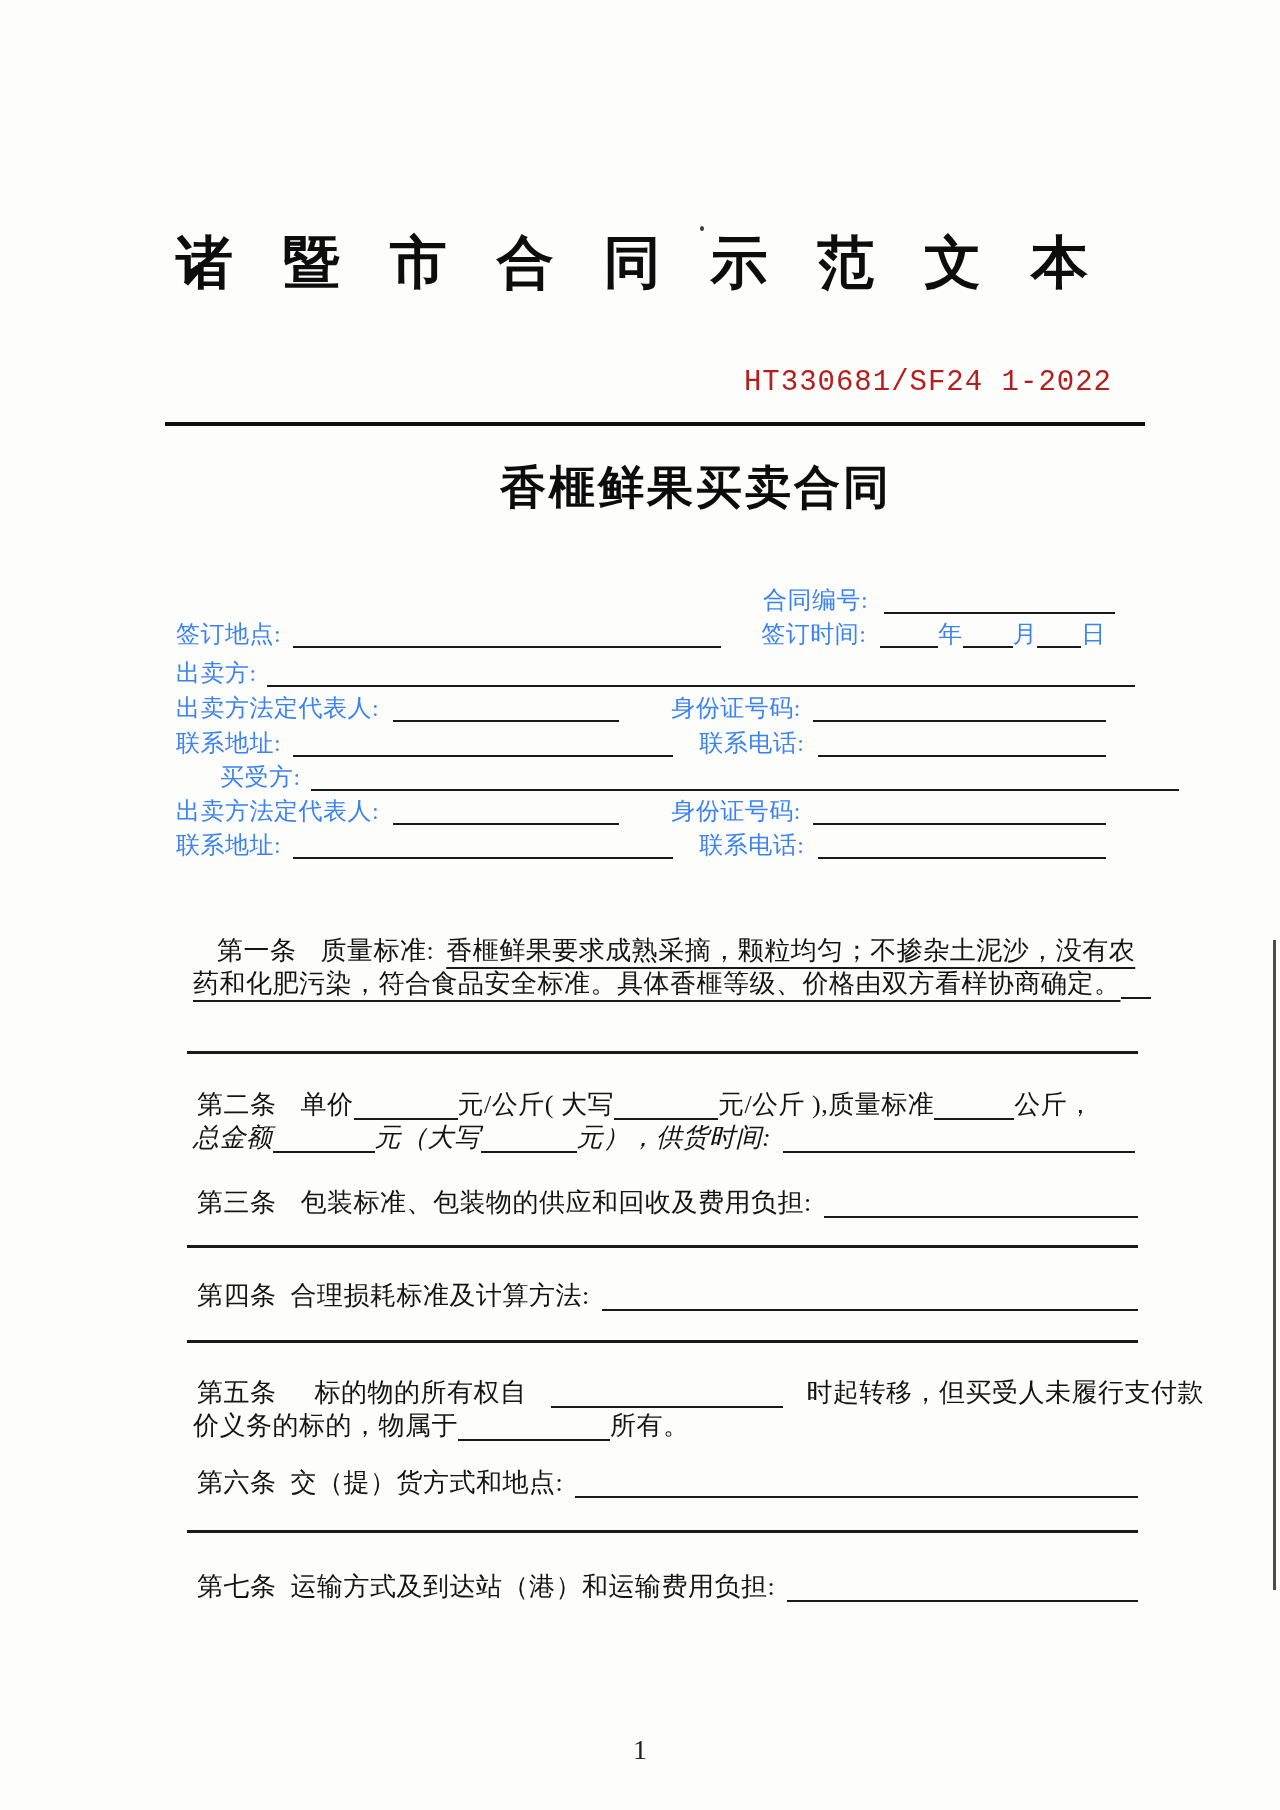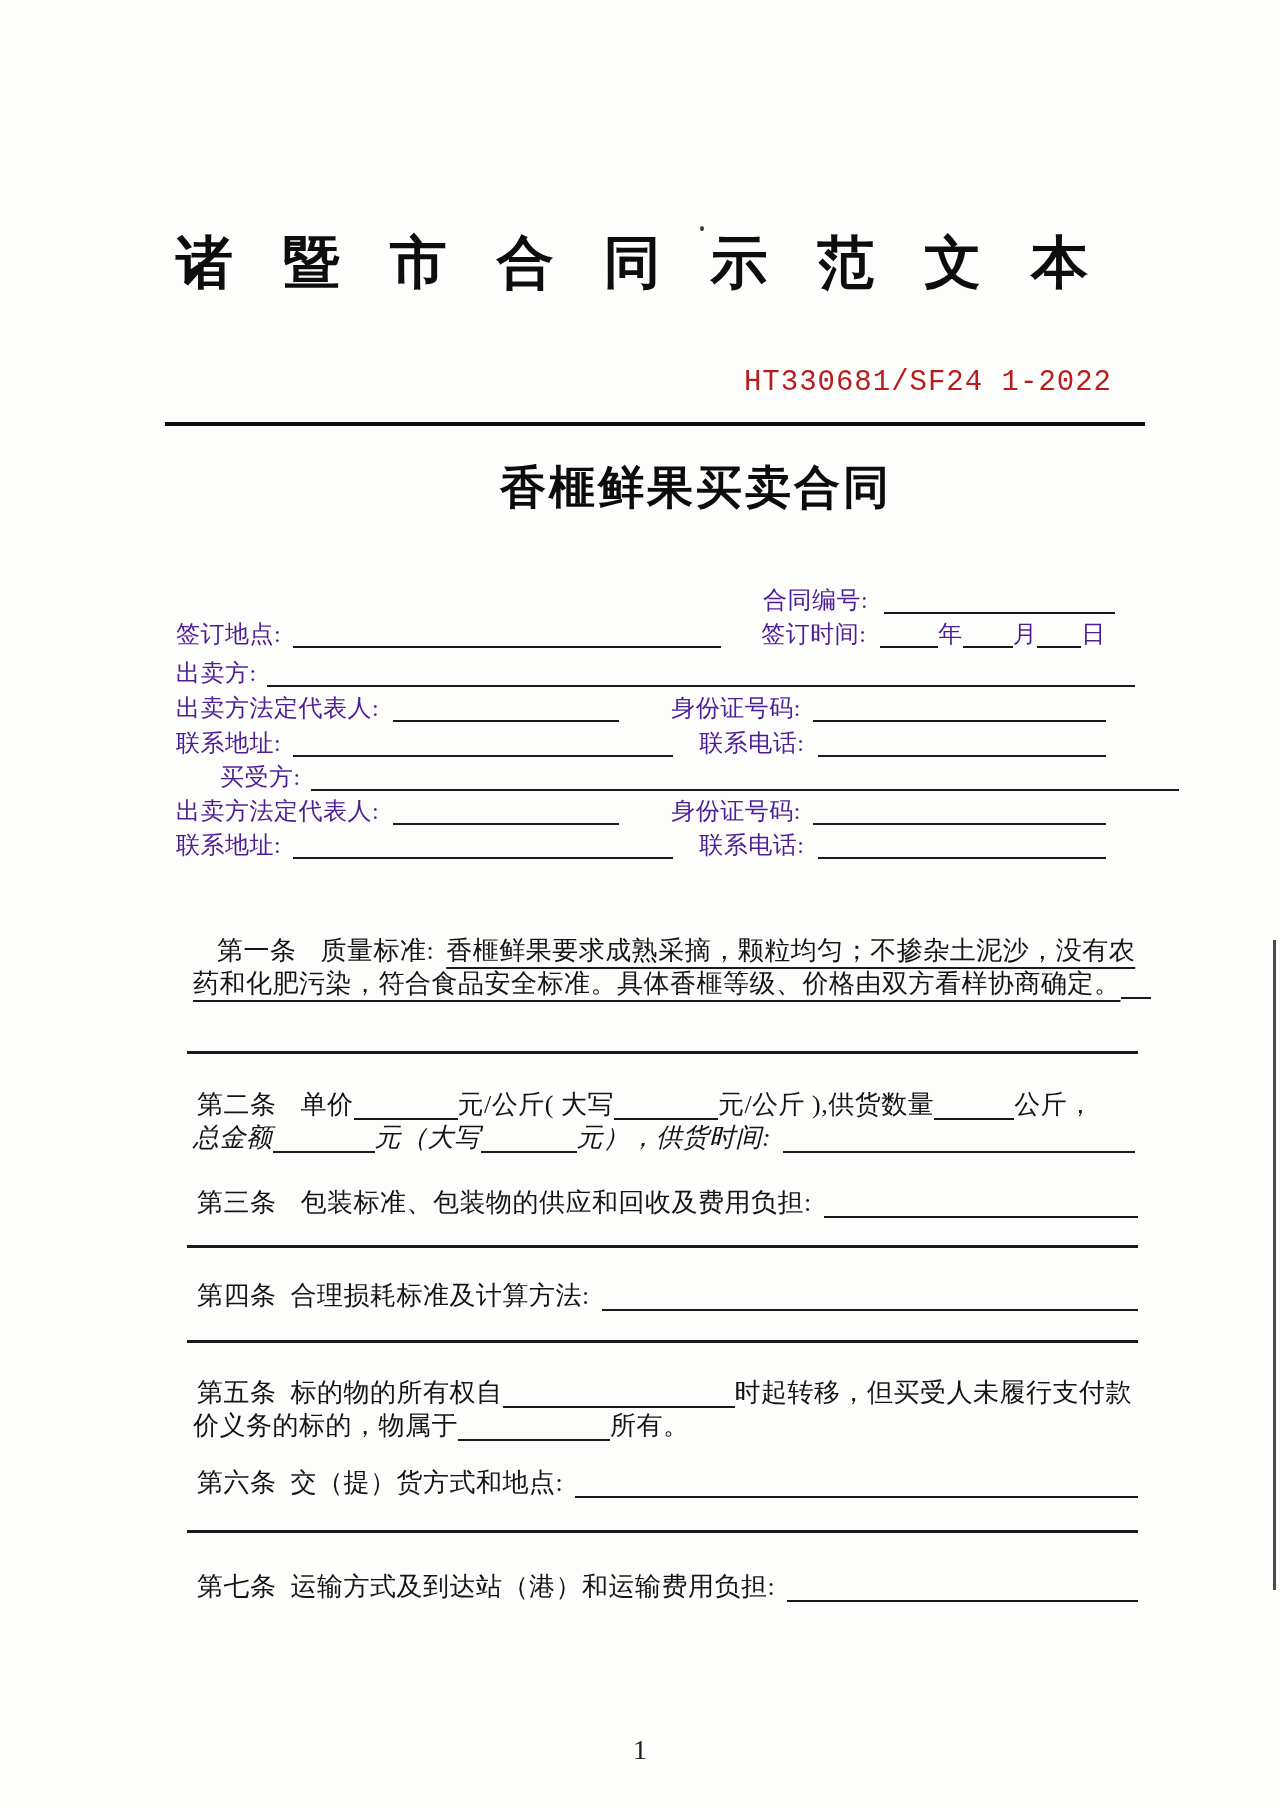--- a/index.html
+++ b/index.html
@@ -24,21 +24,21 @@
   .head-rule { position:absolute; left:165px; top:422px; width:980px; height:3.5px; background:#0d0d0d; }
   .doc-title {
     position:absolute; left:500px; top:462px; font-size:46px; line-height:52px;
     font-weight:700; letter-spacing:3px; color:#0c0c0c; white-space:nowrap;
   }
   .speck { position:absolute; left:700px; top:226px; width:4px; height:5px; background:#3a3a3a; border-radius:50%; }
   .scan-edge { position:absolute; left:1273px; top:940px; width:3px; height:650px; background:#2c2c2c; opacity:.85; }
   
   .row {
     position:absolute; display:flex; align-items:flex-end; white-space:nowrap;
-    font-size:24px; line-height:32px; color:#4c1d95;
+    font-size:24px; line-height:32px; color:#3b82f6;
   }
   .row .lbl { letter-spacing:.5px; }
   .blank { display:inline-block; align-self:flex-end; height:2.2px; background:#1a1a1a; margin-bottom:2px; }
   .grow { flex:1 1 auto; }
   
   .crow {
     position:absolute; display:flex; align-items:flex-end; white-space:nowrap;
     font-size:26px; line-height:34px; color:#141414; letter-spacing:.5px;
   }
   .crow .no { margin-right:24px; }
@@ -138,21 +138,21 @@
     <span class="blank" style="width:30px;"></span>
   </div>
   <div class="fill-line" style="top:1051px;"></div>
 
   <div class="crow" style="left:197px; top:1088px;">
     <span class="no">第二条</span>
     <span>单价</span>
     <span class="blank" style="width:104px;"></span>
     <span>元/公斤( 大写</span>
     <span class="blank" style="width:104px;"></span>
-    <span>元/公斤 ),供货数量</span>
+    <span>元/公斤 ),质量标准</span>
     <span class="blank" style="width:80px;"></span>
     <span>公斤，</span>
   </div>
   <div class="crow" style="left:193px; top:1121px; width:942px;font-style:italic;">
     <span>总金额</span>
     <span class="blank" style="width:102px;"></span>
     <span>元（大写</span>
     <span class="blank" style="width:96px;"></span>
     <span>元），供货时间:</span>
     <span class="blank grow" style="margin-left:12px;"></span>
@@ -165,21 +165,21 @@
   </div>
   <div class="fill-line" style="top:1245px;"></div>
 
   <div class="crow" style="left:197px; top:1279px; width:941px;">
     <span class="no" style="margin-right:14px;">第四条</span>
     <span>合理损耗标准及计算方法:</span>
     <span class="blank grow" style="margin-left:12px;"></span>
   </div>
   <div class="fill-line" style="top:1340px;"></div>
 
-  <div class="crow" style="left:197px; top:1376px;">
+  <div class="crow" style="left:197px; top:1376px;gap:24px;">
     <span class="no" style="margin-right:14px;">第五条</span>
     <span>标的物的所有权自</span>
     <span class="blank" style="width:232px;"></span>
     <span>时起转移，但买受人未履行支付款</span>
   </div>
   <div class="crow" style="left:193px; top:1409px;">
     <span>价义务的标的，物属于</span>
     <span class="blank" style="width:152px;"></span>
     <span>所有。</span>
   </div>

